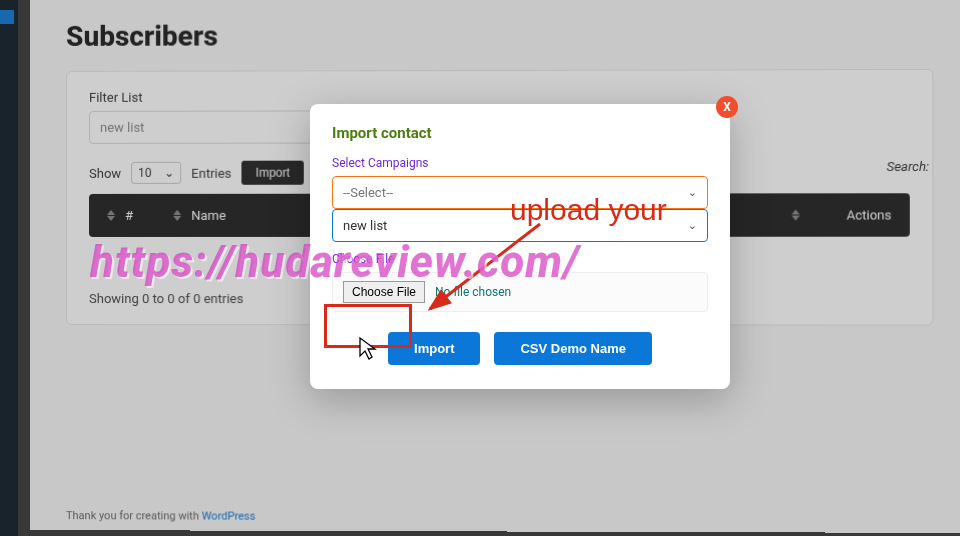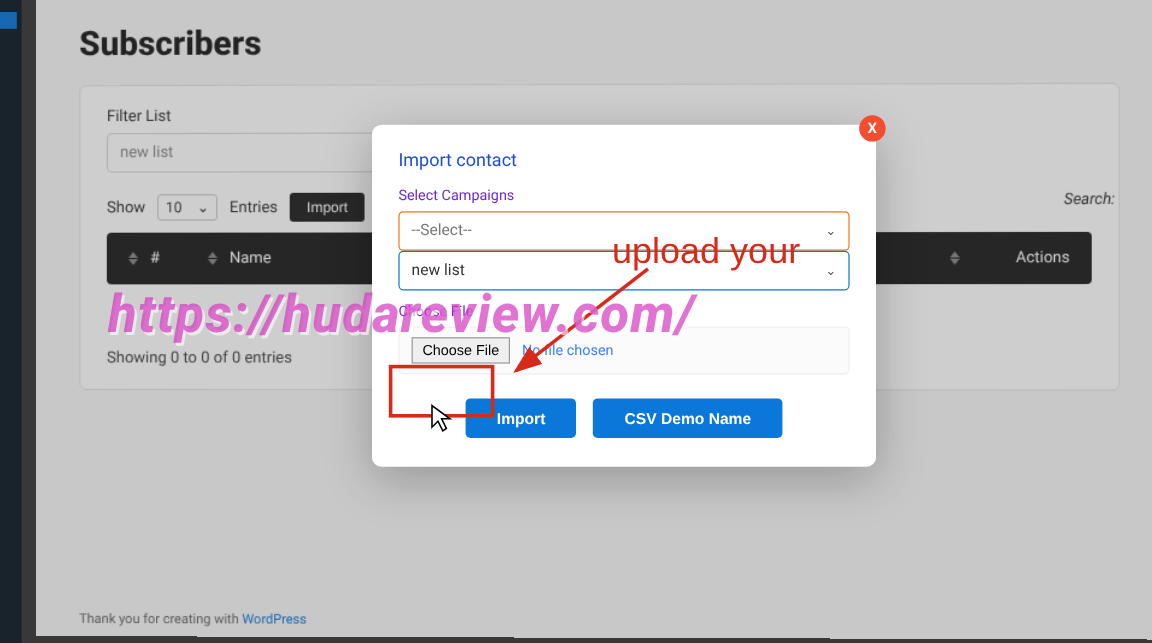--- a/index.html
+++ b/index.html
@@ -46,28 +46,28 @@
   .footer-line { position: absolute; bottom: 8px; left: 36px; font-size: 11px; color: #666; }
   .footer-line .wp { color: #0b77d8; }
 
   
   .overlay { position: absolute; inset: 0; background: rgba(60,60,60,0.25); }
   .modal {
     position: absolute; left: 310px; top: 104px; width: 420px; background: #fff;
     border-radius: 8px; box-shadow: 0 10px 40px rgba(0,0,0,0.25); padding: 20px 22px 24px;
   }
   .close-btn { position: absolute; right: -8px; top: -8px; width: 22px; height: 22px; border-radius: 50%; background: #f24d2e; color: #fff; display: flex; align-items: center; justify-content: center; font-size: 12px; font-weight: 700; cursor: pointer; }
-  .modal h3 { font-size: 15px; font-weight: 400; color: #1d4ed8; margin-bottom: 14px; }
+  .modal h3 { font-size: 15px; font-weight: 700; color: #4d7c0f; margin-bottom: 14px; }
   .mlbl { font-size: 12px; color: #6d28d9; margin-bottom: 6px; margin-top: 10px; }
   .msel { border: 1px solid #f97316; border-radius: 4px; padding: 8px 10px; font-size: 13px; color: #777; width: 100%; display: flex; justify-content: space-between; align-items: center; background: #fff; cursor: pointer; }
   .msel .chev { font-size: 11px; color: #555; }
   .msel.active { border-color: #0b77d8; color: #333; }
   .file-row { border: 1px solid #eee; border-radius: 4px; padding: 8px 10px; display: flex; align-items: center; gap: 10px; background: #fbfbfb; }
   .choose-file-btn { font-size: 12px; padding: 3px 8px; border: 1px solid #9a9a9a; background: #efefef; cursor: pointer; }
-  .file-status { font-size: 12px; color: #3b82f6; }
+  .file-status { font-size: 12px; color: #0f766e; }
   .modal-actions { display: flex; gap: 14px; justify-content: center; margin-top: 20px; }
   .btn-prim { background: #0b77d8; color: #fff; border: none; border-radius: 4px; padding: 9px 26px; font-size: 13px; font-weight: 600; cursor: pointer; }
 
   
   .highlight-box { position: absolute; left: 324px; top: 304px; width: 88px; height: 44px; border: 3px solid #d82a1a; pointer-events: none; }
 
   
   .cursor { position: absolute; left: 358px; top: 336px; pointer-events: none; }
 
   

